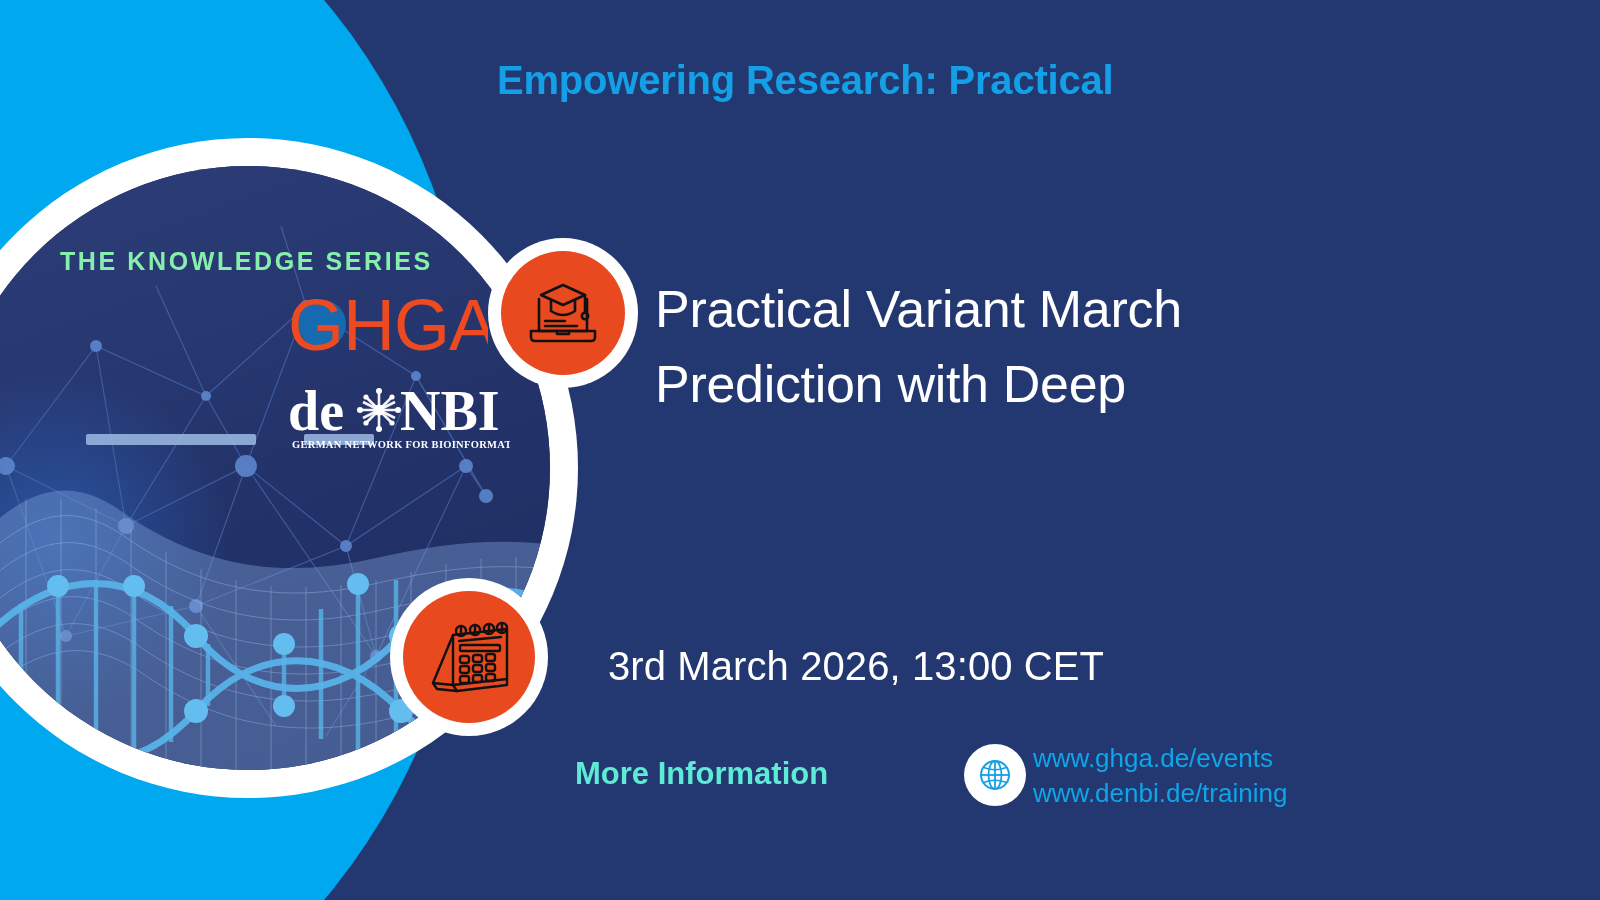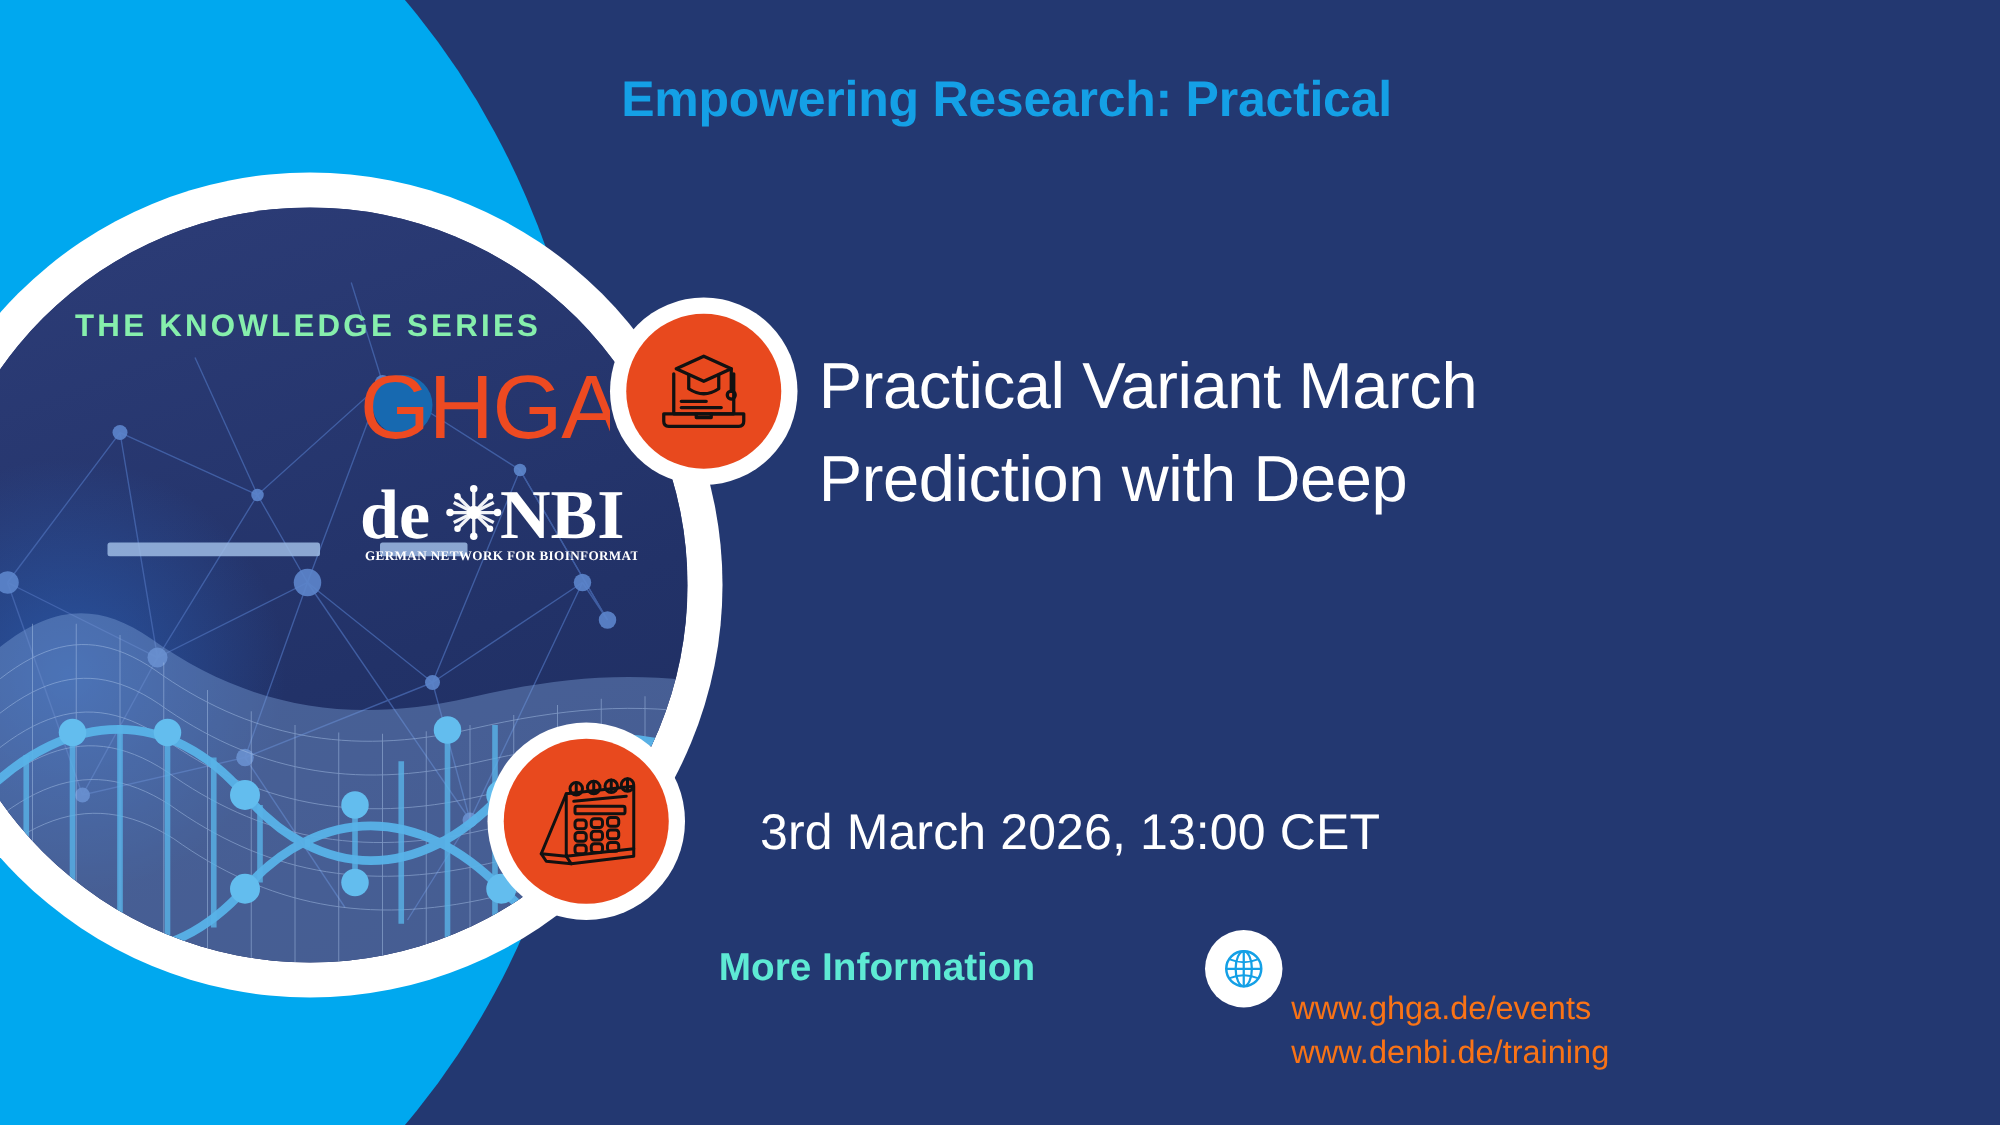--- a/index.html
+++ b/index.html
@@ -162,26 +162,25 @@
     width:62px; height:62px;
     border-radius:50%;
     background:#ffffff;
     z-index:8;
     display:flex; align-items:center; justify-content:center;
   }
   .links {
     position:absolute;
     left:1033px; top:741px;
     z-index:8;
-    color:#f97316;
+    color:#0ea5e9;
     font-size:26px;
     line-height:1.33;
     font-weight:400;
     white-space:nowrap;
-    margin-top:48px;
   }
   .links div { display:block; }
 </style>
 </head>
 <body>
 
 <div class="poster">
 
   <div class="cyan-blob"></div>
 

